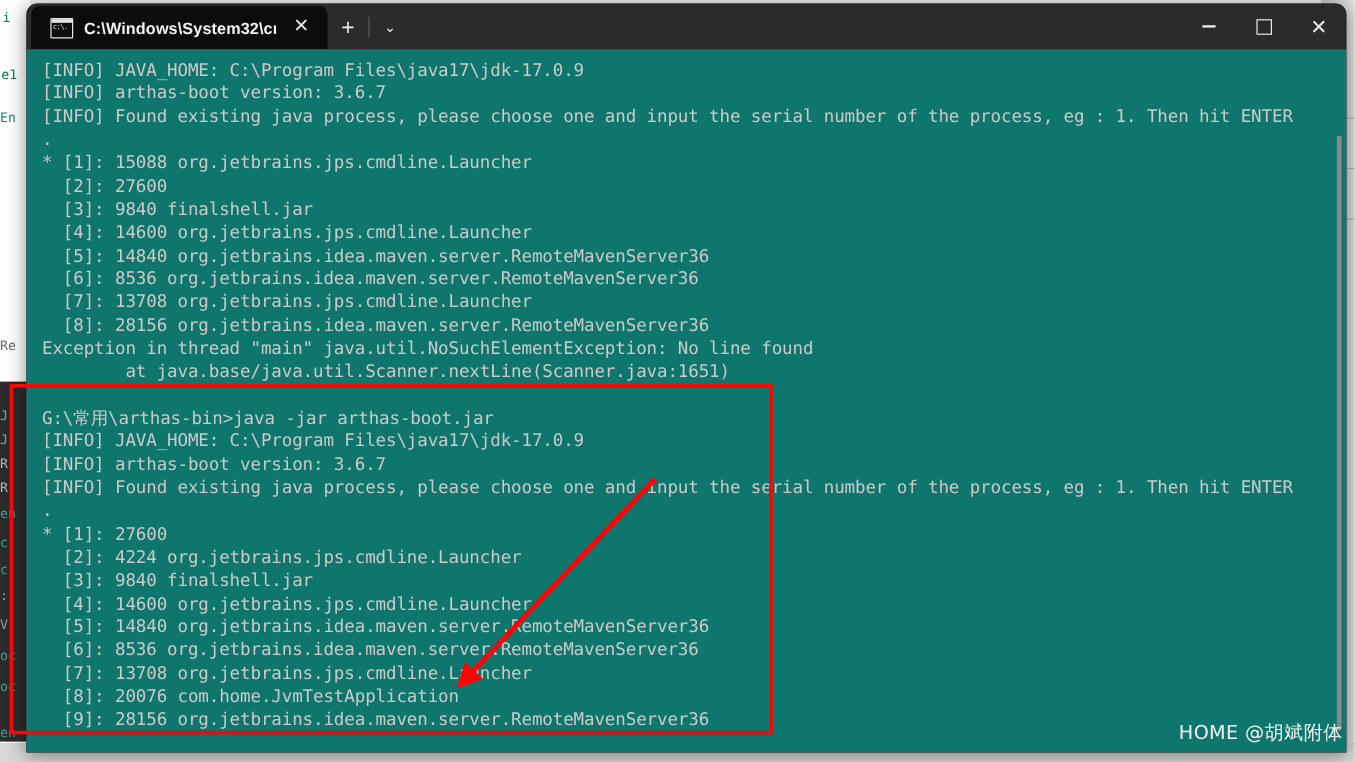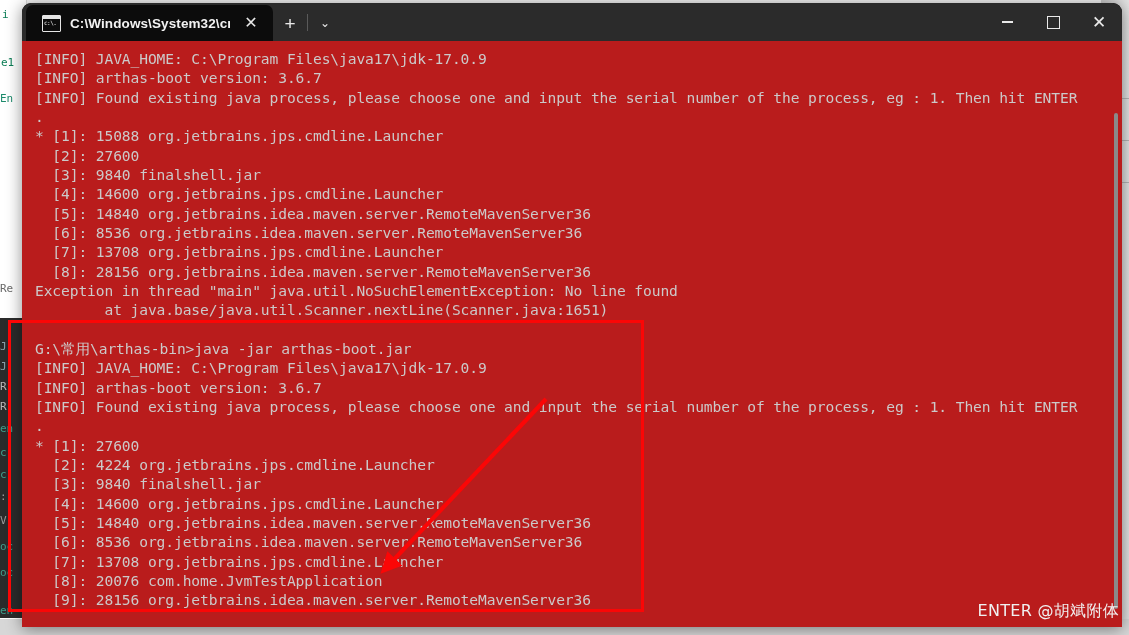--- a/index.html
+++ b/index.html
@@ -185,21 +185,21 @@
   .win-max-glyph {
     width: 11px; height: 11px; border: 1.5px solid #e9e9e9;
   }
   .win-close-glyph {
     font-size: 17px; line-height: 1; font-weight: 300;
   }
 
   
   .console {
     position: relative;
-    background: #b91c1c;
+    background: #0f766e;
     height: 586px;
     padding: 8px 0 0 13px;
     box-sizing: border-box;
     overflow: hidden;
   }
   .console pre {
     margin: 0;
     font-family: "DejaVu Sans Mono", monospace;
     font-size: 14.6px;
     line-height: 19.35px;
@@ -366,15 +366,15 @@
 
   <svg class="arrow-svg" viewBox="0 0 1129 635" xmlns="http://www.w3.org/2000/svg">
     <defs>
       <marker id="arrowhead" markerWidth="5" markerHeight="5" refX="3.8" refY="2.5" orient="auto">
         <path d="M0,0 L5,2.5 L0,5 Z" fill="#fb0606"></path>
       </marker>
     </defs>
     <line x1="546" y1="399" x2="384" y2="570" stroke="#fb0606" stroke-width="4.2" marker-end="url(#arrowhead)"></line>
   </svg>
 
-  <div class="watermark">ENTER @胡斌附体</div>
+  <div class="watermark">HOME @胡斌附体</div>
 
 </div>
 
 </body></html>

